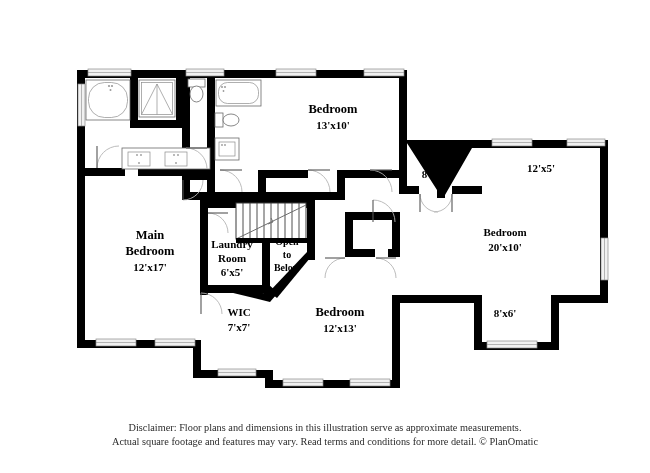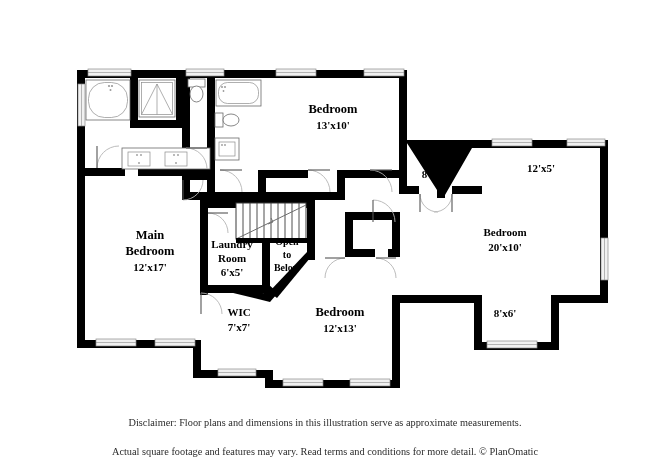--- a/index.html
+++ b/index.html
@@ -82,29 +82,29 @@
     text-anchor: middle;
     dominant-baseline: middle;
   }
   .label-lg { font-size: 12.5px; }
   .label-md { font-size: 11px; }
   .label-sm { font-size: 10px; }
   .disclaimer {
     position: absolute;
     left: 0;
     right: 0;
-    bottom: 14px;
+    bottom: 24px;
     text-align: center;
     font-family: "Liberation Serif", serif;
     font-size: 10.3px;
     color: #2b2b2b;
     line-height: 1.35;
   }
   .disclaimer .line1 { display: block; }
-  .disclaimer .line2 { display: block; margin-top: 15px; }
+  .disclaimer .line2 { display: block; }
 </style>
 </head>
 <body>
 
 <div id="floorplan-root">
 
   <svg class="plan" viewBox="0 0 650 473" xmlns="http://www.w3.org/2000/svg">
 
     <g>
       <rect class="room-fill" x="77" y="70" width="330" height="310"></rect>

